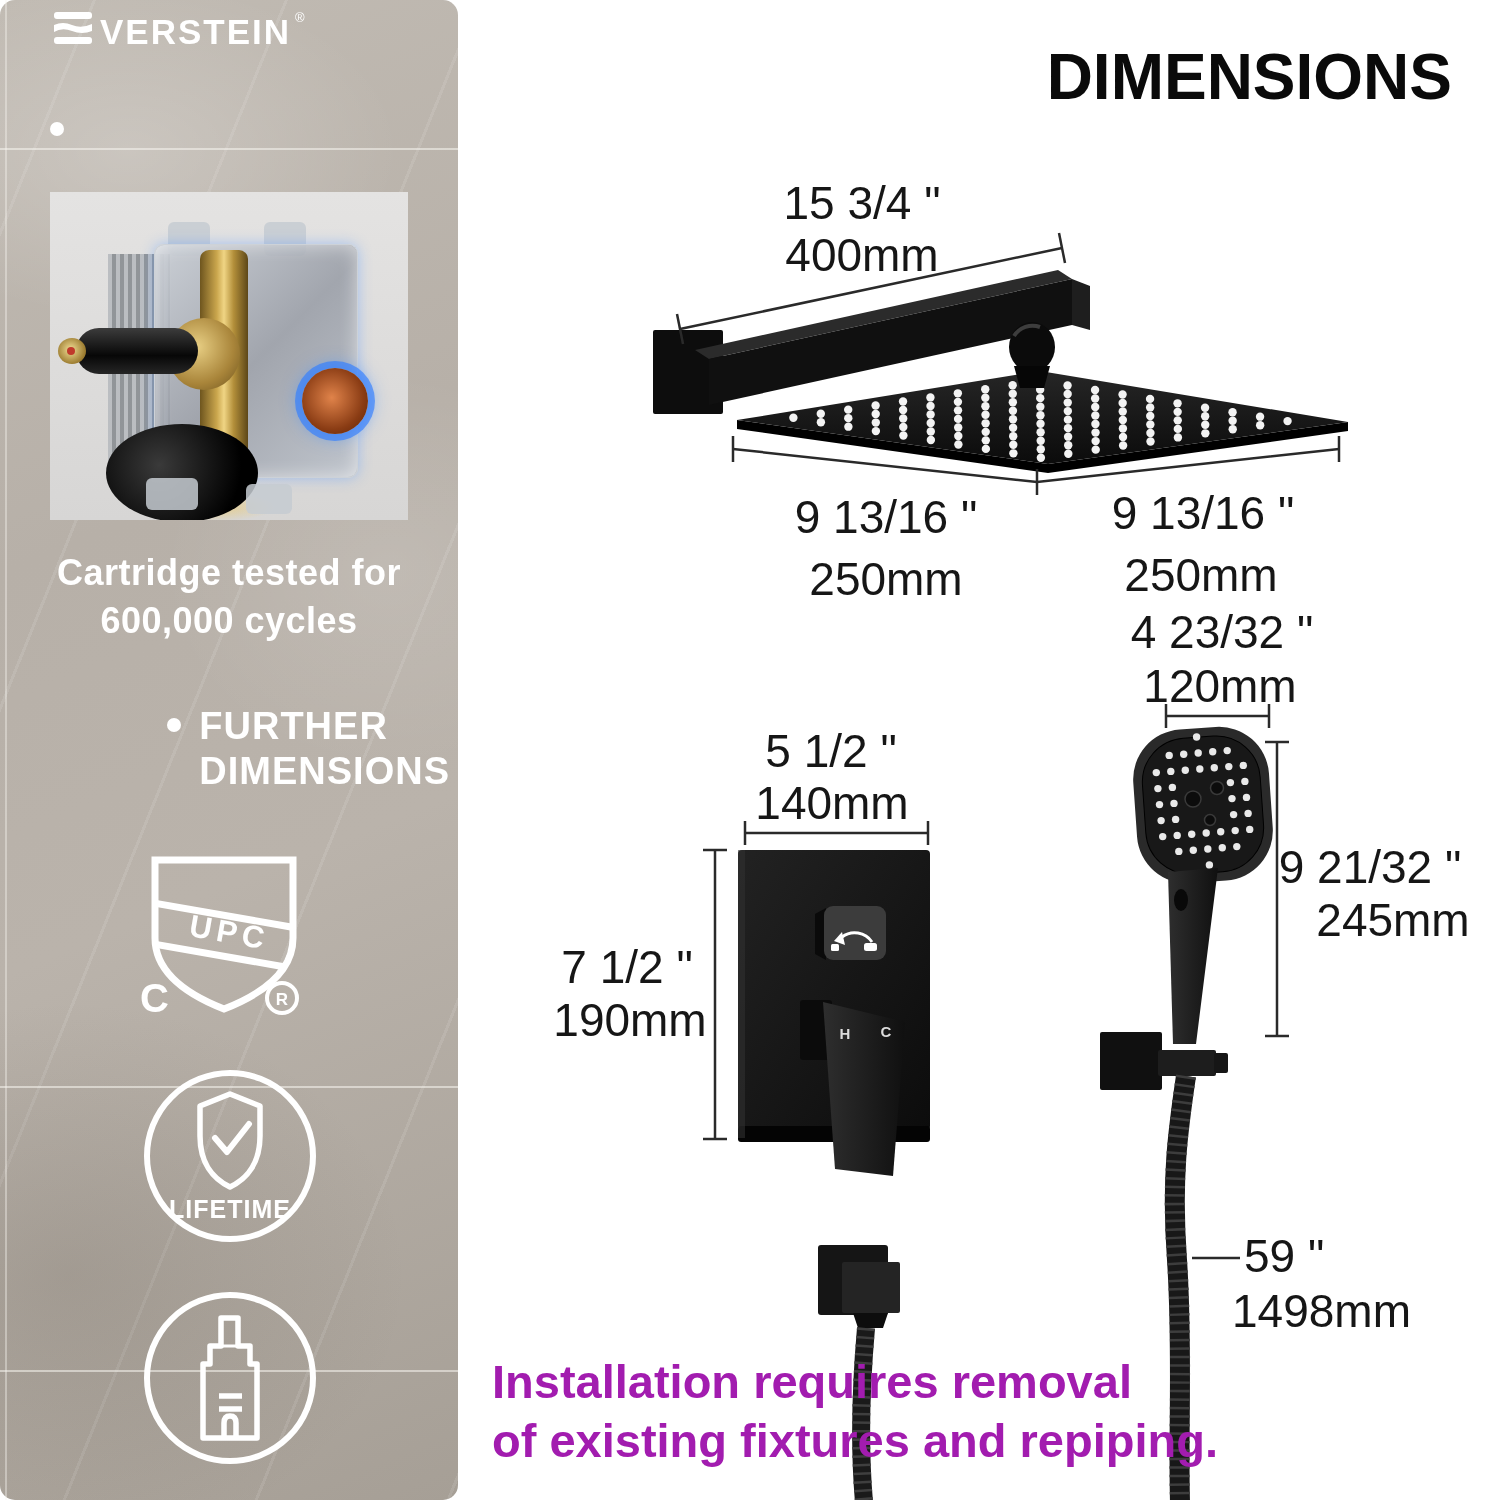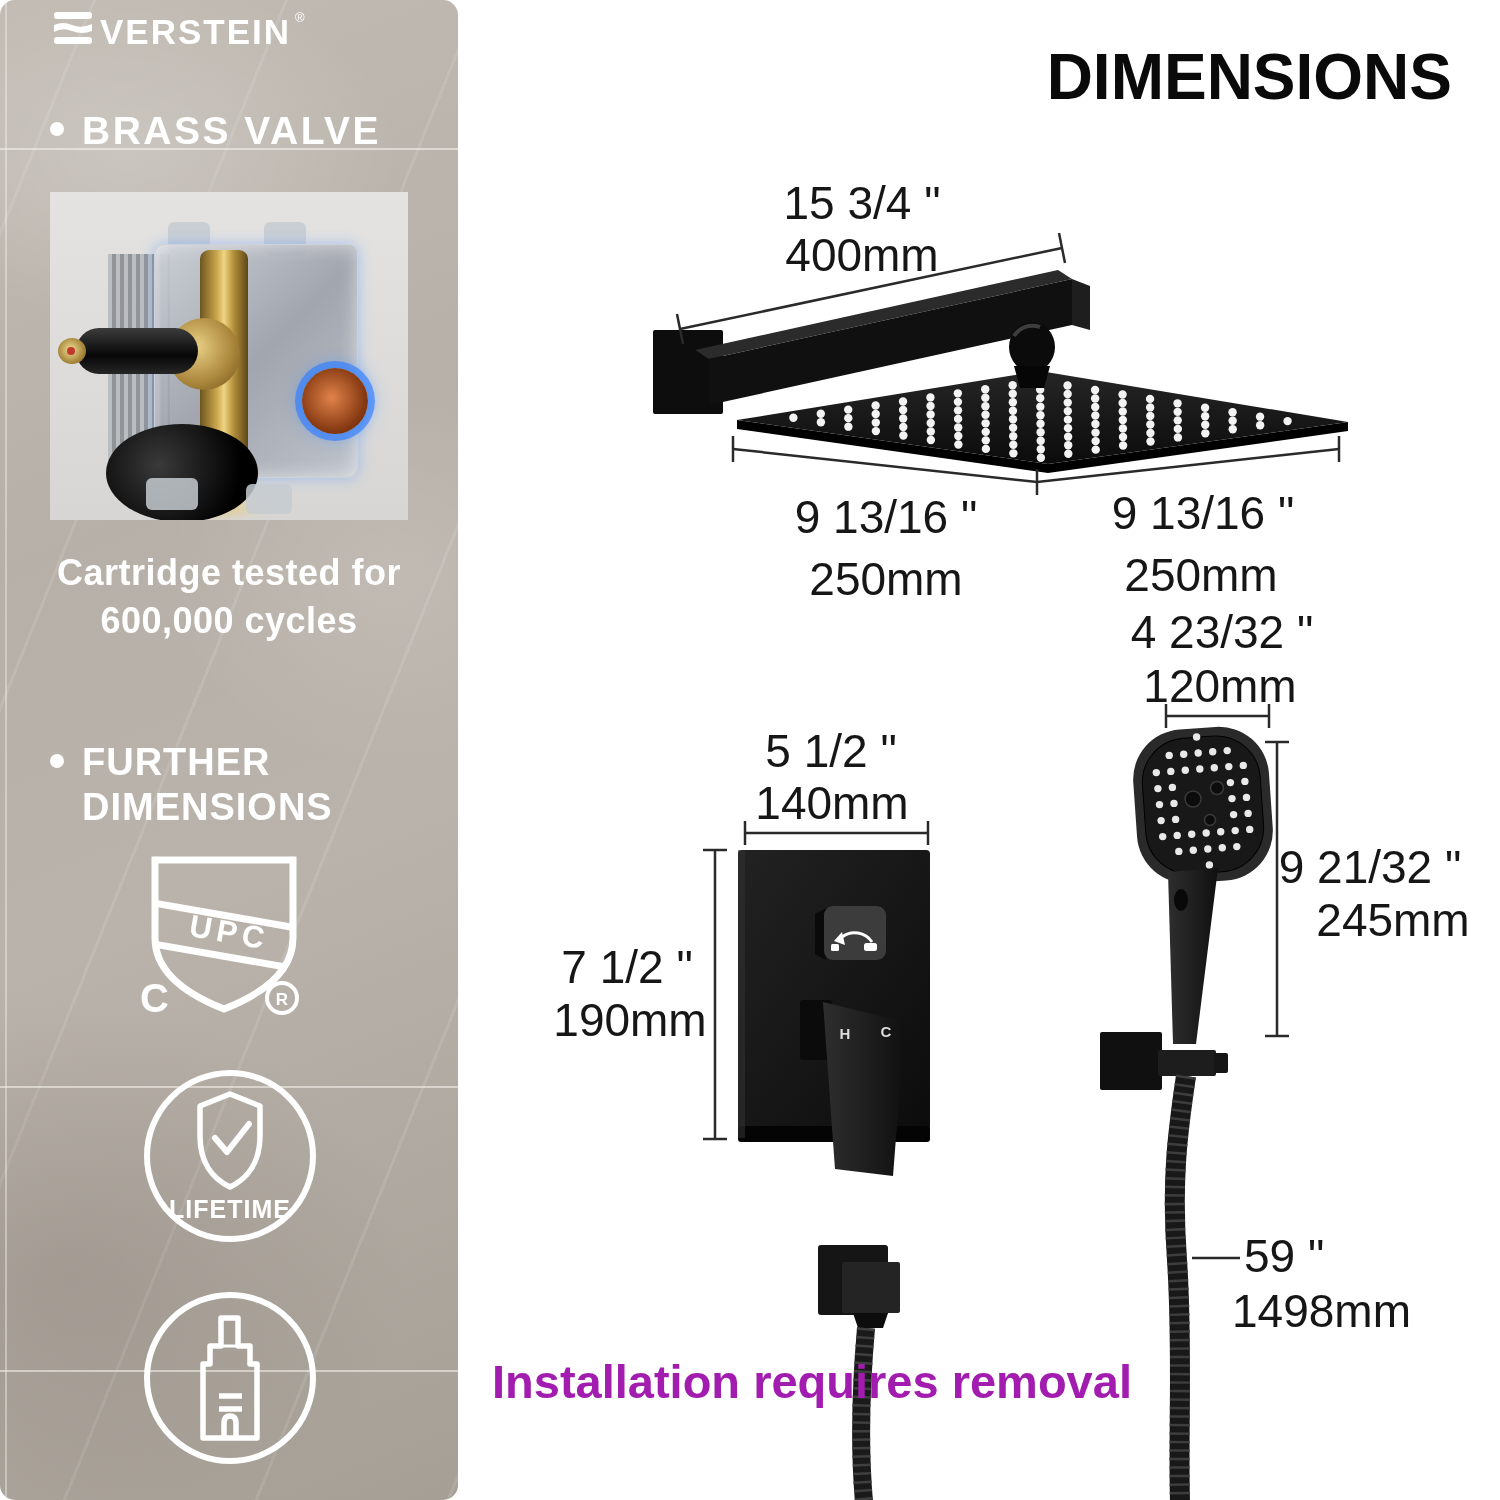--- a/index.html
+++ b/index.html
@@ -66,21 +66,20 @@
         <rect x="2" y="4" width="38" height="7" rx="3"></rect>
         <path d="M2 17 Q11 13 20 17 T40 16 L40 23 Q30 27 20 23 T2 24 Z"></path>
         <rect x="2" y="29" width="38" height="7" rx="3"></rect>
       </g>
       <text x="48" y="36" font-size="35" font-weight="bold" letter-spacing="2" fill="#fff">VERSTEIN</text>
       <text x="243" y="14" font-size="13" fill="#fff">®</text>
     </svg>
 
     <div class="bullet-row" style="left:50px;top:108px;width:400px;">
       <div class="bullet-dot"></div>
-      <div class="bullet-text">BRASS VALVE</div>
     </div>
 
     <div class="img-box">
       <div class="vp" style="left:58px;top:62px;width:62px;height:208px;background:repeating-linear-gradient(90deg,#b9bcc0 0 4px,#8d9195 4px 8px);opacity:.95;"></div>
       <div class="vp" style="left:118px;top:30px;width:42px;height:34px;background:rgba(198,203,209,.85);border-radius:6px;"></div>
       <div class="vp" style="left:214px;top:30px;width:42px;height:34px;background:rgba(198,203,209,.85);border-radius:6px;"></div>
       <div class="vp" style="left:104px;top:52px;width:202px;height:232px;border:1px solid #cdd2d8;border-radius:10px;background:linear-gradient(135deg,rgba(201,206,213,.92),rgba(148,153,163,.82) 50%,rgba(188,194,203,.88));box-shadow:inset 0 0 18px rgba(255,255,255,.55), 0 0 14px rgba(86,152,255,.45);"></div>
       <div class="vp" style="left:150px;top:58px;width:48px;height:218px;border-radius:9px;background:linear-gradient(90deg,#6e551e,#caa64d 35%,#f0d584 50%,#b38f3a 70%,#5d4718);"></div>
       <div class="vp" style="left:118px;top:126px;width:72px;height:72px;border-radius:50%;background:radial-gradient(circle at 40% 40%,#e8cf84,#a9853a 60%,#6b521d);"></div>
       <div class="vp" style="left:26px;top:136px;width:122px;height:46px;border-radius:23px;background:linear-gradient(180deg,#3c3c3c,#070707 60%,#262626);"></div>
@@ -91,21 +90,21 @@
       <div class="vp" style="left:252px;top:176px;width:66px;height:66px;border-radius:50%;background:radial-gradient(circle at 45% 45%,#e0834a,#8a3c14 62%,#571f05);box-shadow:0 0 0 7px rgba(47,124,255,.65),0 0 16px 5px rgba(70,145,255,.5);"></div>
       <div class="vp" style="left:96px;top:286px;width:52px;height:32px;background:rgba(198,203,209,.85);border-radius:6px;"></div>
       <div class="vp" style="left:196px;top:292px;width:46px;height:30px;background:rgba(198,203,209,.85);border-radius:6px;"></div>
     </div>
 
     <div class="caption">
       <div>Cartridge tested for</div>
       <div>600,000 cycles</div>
     </div>
 
-    <div class="bullet-row" style="left:50px;top:740px;width:400px;">
+    <div class="bullet-row" style="left:50px;top:704px;width:400px;justify-content:flex-end;">
       <div class="bullet-dot"></div>
       <div class="bullet-text" style="font-size:38px;letter-spacing:1px;line-height:45px;">
         <div>FURTHER</div>
         <div>DIMENSIONS</div>
       </div>
     </div>
 
     <svg class="badge" style="top:845px;left:136px;" viewBox="0 0 184 184">
       <defs>
           <clipPath id="shieldClip">
@@ -397,13 +396,14 @@
   <div class="dim" style="left:1370px;top:840px;">9 21/32 "</div>
   <div class="dim" style="left:1368px;top:893px;margin-left:25px;">245mm</div>
   <div class="dim" style="left:831px;top:724px;">5 1/2 "</div>
   <div class="dim" style="left:832px;top:776px;">140mm</div>
   <div class="dim" style="left:627px;top:940px;">7 1/2 "</div>
   <div class="dim" style="left:630px;top:993px;">190mm</div>
   <div class="dim la" style="left:1244px;top:1229px;">59 "</div>
   <div class="dim la" style="left:1232px;top:1284px;">1498mm</div>
 
   <div class="note" style="top:1354px;">Installation requires removal</div>
+  <div class="note" style="top:1413px;">of existing fixtures and repiping.</div>
 </div>
 
 </body></html>

